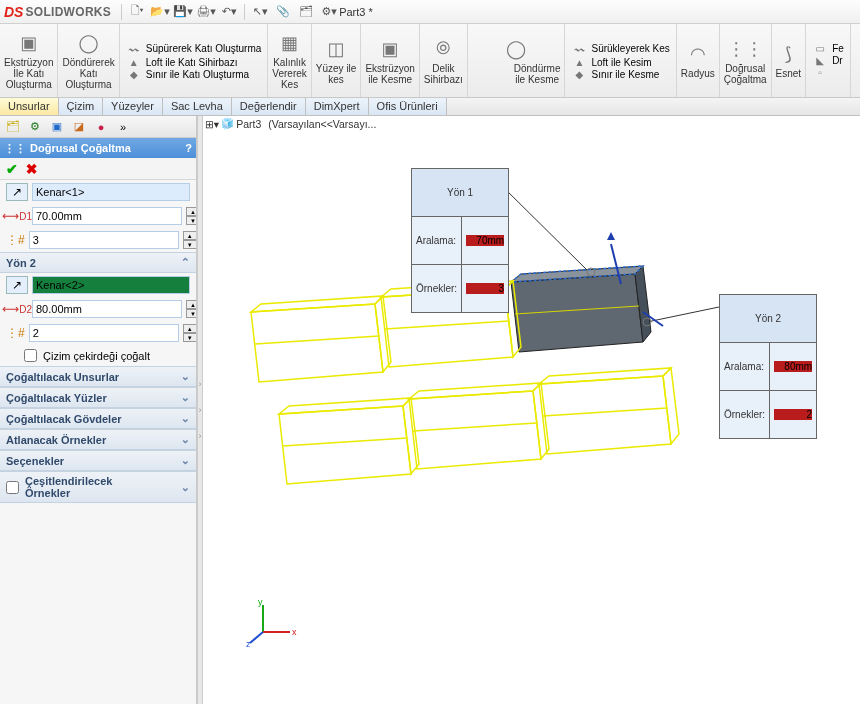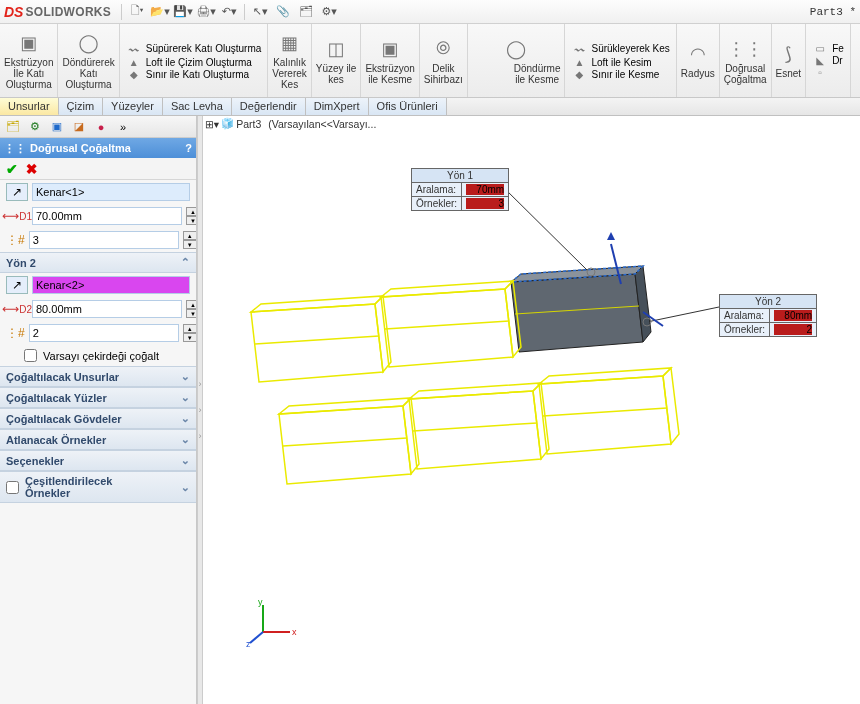--- a/index.html
+++ b/index.html
@@ -19,21 +19,21 @@
       display: flex;
       align-items: center;
       padding: 0 4px;
     }
     .logo { display: flex; align-items: center; }
     .logo-icon { color: #e2231a; font-weight: 700; font-style: italic; margin-right: 2px; font-size: 14px;}
     .logo-text { font-weight: 700; color: #666; font-size: 12px; letter-spacing: 0.3px;}
     .title-bar-icons { display: flex; gap: 3px; margin-left: 8px; align-items:center;}
     .tb-btn { width: 20px; height: 20px; display:flex; align-items:center; justify-content:center; color:#555; cursor:pointer;}
     .tb-sep { width:1px; height:16px; background:#ccc; margin:0 2px;}
-    .doc-title { flex:1; text-align:right; color:#333; font-size:11px;font-family:Liberation Mono, monospace;}
+    .doc-title { flex:1; text-align:left; color:#333; font-size:11px;}
     .ribbon {
       background: linear-gradient(to bottom, #f8f8f8, #ececec);
       border-bottom: 1px solid #c8c8c8;
       height: 74px;
       display: flex;
       align-items: stretch;
       overflow:hidden;
     }
     .ribbon-group {
       display: flex;
@@ -151,21 +151,21 @@
     .triad {
       position:absolute; left:45px; bottom:55px;
     }
     .callout {
       position:absolute;
       font-size:10px;
       color:#333;
     }
     .callout table { border-collapse:collapse; }
     .callout td {
-      border:1px solid #666; padding:1px 4px; background:#e8f0fa;
+      border:1px solid #666; padding:18px 4px; background:#e8f0fa;
     }
     .callout td.val input {
       border:none; width:38px; font-size:10px; background:#b91c1c; text-align:right;
     }
     .callout td.hdr { text-align:center; background:#d6e4f4; }
     svg { overflow:visible; }
     .collapsed { }
   </style>
 </head>
 <body>
@@ -204,21 +204,21 @@
 Katı
 Oluşturma</div>
   </div>
   <div class="ribbon-stack">
     <div class="row">
         <span class="ic">〰</span>
         <span>Süpürerek Katı Oluşturma</span>
       </div>
     <div class="row">
         <span class="ic">▲</span>
-        <span>Loft ile Çizim Oluşturma</span>
+        <span>Loft ile Katı Sihirbazı</span>
       </div>
     <div class="row">
         <span class="ic">◆</span>
         <span>Sınır ile Katı Oluşturma</span>
       </div>
   </div>
   <div class="ribbon-group">
     <div class="ribbon-ico">▦</div>
     <div class="lbl" style="white-space:pre;">Kalınlık
 Vererek
@@ -348,41 +348,41 @@
             <button>▼</button>
           </div>
       </div>
 
       <div class="section-head">
         <span>Yön 2</span>
           <span class="chev">⌃</span>
       </div>
       <div class="field-row">
         <div class="field-ico" style="border:1px solid #9bb;background:#e5eefb;">↗</div>
-        <input class="field-input" style="background: #d946ef;" value="Kenar&lt;2&gt;">
+        <input class="field-input" style="background: #15803d;" value="Kenar&lt;2&gt;">
       </div>
       <div class="field-row">
         <div class="field-ico" style="color:#c33;">⟷<sub>D2</sub></div>
         <input class="field-input" value="80.00mm" style="">
         <div class="spin">
             <button>▲</button>
             <button>▼</button>
           </div>
       </div>
       <div class="field-row">
         <div class="field-ico" style="color:#c77700;">⋮#</div>
         <input class="field-input" value="2" style="">
         <div class="spin">
             <button>▲</button>
             <button>▼</button>
           </div>
       </div>
       <div class="chk-row">
         <input type="checkbox" style="">
-        <label>Varsayı çekirdeği çoğalt</label>
+        <label>Çizim çekirdeği çoğalt</label>
       </div>
 
       <div class="section-head collapsed">
           <span>Çoğaltılacak Unsurlar</span>
           <span class="chev">⌄</span>
         </div>
       <div class="section-head collapsed">
           <span>Çoğaltılacak Yüzler</span>
           <span class="chev">⌄</span>
         </div>

